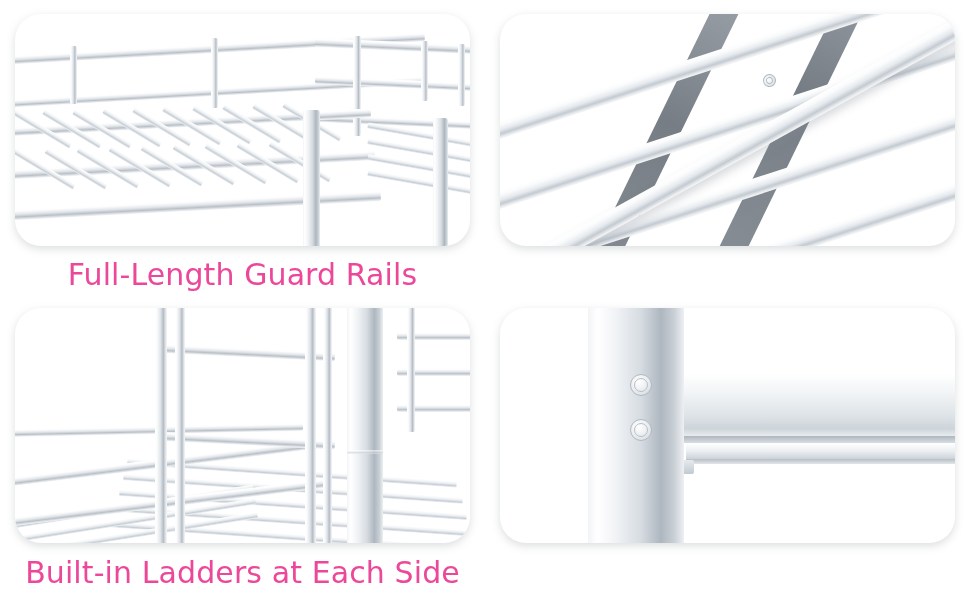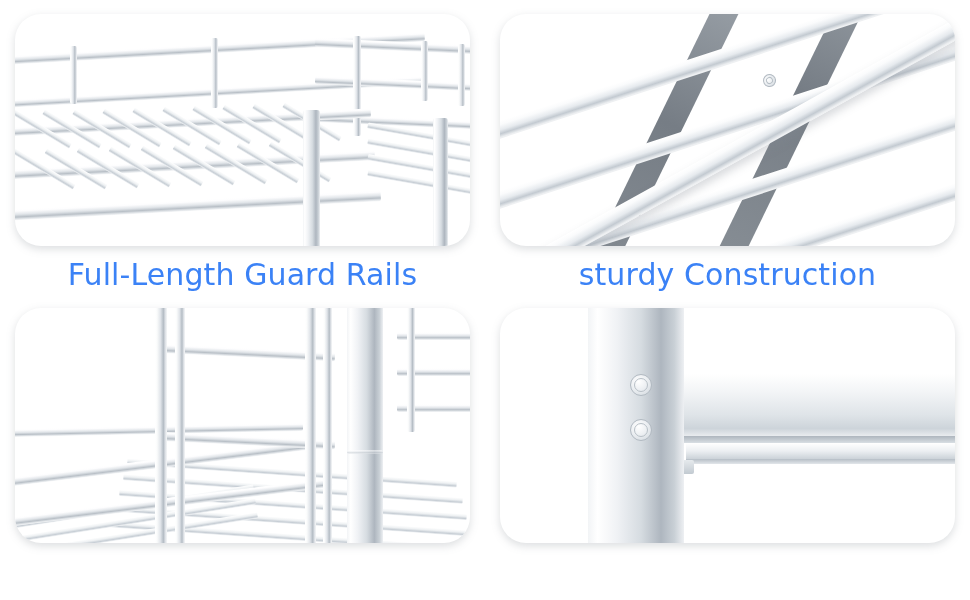--- a/index.html
+++ b/index.html
@@ -88,21 +88,21 @@
     border-radius:50%;
     border:1.2px solid #b8c0c7;
   }
   .bolt.small::after{ inset:2px; }
 
   
   .caption{
     margin-top:12px;
     font-size:30px;
     font-weight:400;
-    color:#3b82f6;
+    color:#ec4899;
     letter-spacing:.1px;
     white-space:nowrap;
     text-align:center;
     line-height:1.1;
   }
   .cell.row2 .caption{ margin-top:13px; }
 </style>
 </head>
 <body>
 
@@ -171,21 +171,20 @@
         <div class="dbar" style="left:-60px; top:26px; width:620px; height:17px; transform:rotate(-18deg);"></div>
         <div class="dbar" style="left:-60px; top:96px; width:620px; height:17px; transform:rotate(-18deg);"></div>
         <div class="dbar" style="left:-60px; top:166px; width:620px; height:17px; transform:rotate(-18deg);"></div>
         <div class="dbar" style="left:-60px; top:236px; width:620px; height:17px; transform:rotate(-18deg);"></div>
 
         <div class="dbar" style="left:-70px; top:120px; width:640px; height:19px; transform:rotate(-29deg); box-shadow:0 5px 8px rgba(130,137,145,.30);"></div>
 
         <div class="bolt small" style="left:263px; top:60px; width:13px; height:13px; transform:rotate(-29deg);"></div>
       </div>
     </div>
-    <div class="caption">sturdy Construction</div>
   </div>
 
   <div class="cell row2">
     <div class="card">
       <div class="scene">
 
         <div class="slat" style="left:112px; top:162px; width:330px; height:6px; transform:rotate(4deg);"></div>
         <div class="slat" style="left:108px; top:178px; width:340px; height:6px; transform:rotate(4deg);"></div>
         <div class="slat" style="left:104px; top:194px; width:348px; height:6px; transform:rotate(4deg);"></div>
         <div class="slat" style="left:100px; top:210px; width:354px; height:6px; transform:rotate(4deg);"></div>
@@ -209,20 +208,21 @@
         <div class="vbar" style="left:140px; top:-6px; width:12px; height:248px;"></div>
         <div class="vbar" style="left:160px; top:-6px; width:10px; height:248px;"></div>
         <div class="vbar" style="left:290px; top:-6px; width:11px; height:248px;"></div>
         <div class="vbar" style="left:308px; top:-6px; width:9px; height:248px;"></div>
         <div class="vbar" style="left:392px; top:-6px; width:8px; height:130px;"></div>
 
         <div class="post" style="left:332px; top:-6px; width:36px; height:248px;"></div>
         <div class="hbar" style="left:332px; top:142px; width:36px; height:4px; opacity:.55;"></div>
       </div>
     </div>
+    <div class="caption">Built-in Ladders at Each Side</div>
   </div>
 
   <div class="cell row2">
     <div class="card">
       <div class="scene">
 
         <div style="position:absolute; left:178px; top:66px; width:290px; height:62px;
                     background:linear-gradient(to bottom,#ffffff 0%, #f2f4f6 30%, #dfe4e8 66%, #cdd4da 88%, #e9ecef 100%);"></div>
         <div style="position:absolute; left:178px; top:128px; width:290px; height:7px;
                     background:linear-gradient(to bottom,#aeb6be,#d8dee3);"></div>

